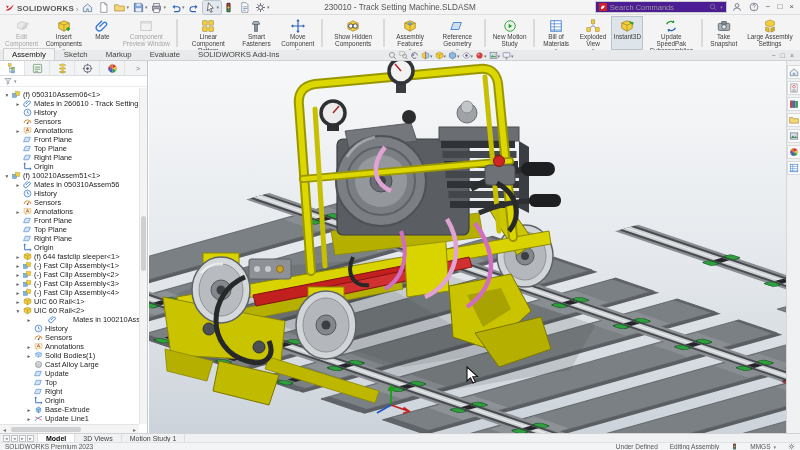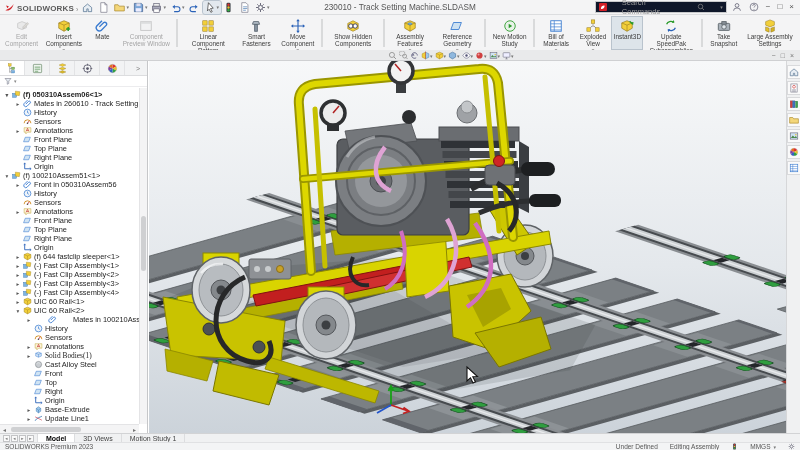--- a/index.html
+++ b/index.html
@@ -12,21 +12,21 @@
   .brand .blogo svg{width:11px;height:11px;display:block}
   .brand-name{font-size:8px;font-weight:bold;color:#5a5a5a;letter-spacing:.2px}
   .brand-caret{font-size:7px;color:#888}
   .qa{display:flex;align-items:center}
   .qa-item{display:flex;align-items:center;height:13px;padding:0 2px;border-radius:2px}
   .qa-item svg{width:11px;height:11px;display:block}
   .qa-item .qcaret{font-size:5px;color:#777;margin-left:1px}
   .qa-item.active{background:#e2e8ee;outline:1px solid #b9c4cf}
   .title-text{position:absolute;left:50%;transform:translateX(-50%);top:2.5px;font-size:8.2px;color:#555;white-space:nowrap}
   .tb-right{margin-left:auto;display:flex;align-items:center;gap:5px}
-  .searchbox{display:flex;align-items:center;gap:15px;background:#0f172a;border:1px solid #c9cacc;height:12px;width:132px;padding:0 3px}
+  .searchbox{display:flex;align-items:center;gap:3px;background:#4c1d95;border:1px solid #c9cacc;height:12px;width:132px;padding:0 3px}
   .searchbox .sbadge svg{width:8px;height:8px;display:block}
   .search-ph{font-size:7.5px;color:#9a9a9a;flex:1}
   .searchbox .smag svg{width:8px;height:8px;display:block}
   .searchbox .scaret{font-size:5px;color:#888}
   .winctl{display:flex;align-items:center;gap:7px;padding-right:2px}
   .winctl .wc{font-size:8px;color:#555;line-height:8px}
   .winctl .wc svg{width:10px;height:10px;display:block}
 
   
   .ribbon{position:absolute;top:15px;left:0;right:0;height:35px;background:#f4f4f5;display:flex;align-items:stretch;padding:1px 2px 0;z-index:25}
@@ -514,20 +514,32 @@
           </g>
         </svg>
       </span>
       <span class="rlabel">Large Assembly Settings</span>
       <span class="rcaret"></span>
     </div>
   </div>
 <div class="ribbon-collapse">^</div>
 
 <div class="cmtabs">
+  <div style="display:flex;align-items:flex-end;height:100%">
+
+      <div class="cmtab active"><span>Assembly</span></div>
+
+      <div class="cmtab"><span>Sketch</span></div>
+
+      <div class="cmtab"><span>Markup</span></div>
+
+      <div class="cmtab"><span>Evaluate</span></div>
+
+      <div class="cmtab"><span>SOLIDWORKS Add-Ins</span></div>
+    </div>
   <div class="hud">
 
       <span class="hud-item">
         <span>
           <svg viewBox="0 0 16 16">
             <circle cx="7" cy="7" r="4.5" fill="none" stroke="#888" stroke-width="1.4"></circle>
             <path d="M10.5 10.5L14 14" stroke="#888" stroke-width="1.6"></path>
           </svg>
         </span>
         <span class="hud-caret"></span>
@@ -698,21 +710,21 @@
     <div class="pfilter">
       <span>
           <svg viewBox="0 0 16 16">
             <path d="M2 3h12l-4.5 5v5l-3 1.5V8z" fill="#e8eef4" stroke="#667"></path>
           </svg>
         </span>
       <span class="fcaret">▾</span>
     </div>
     <div class="tree">
 
-        <div class="trow" style="padding-left: 2px; font-weight: bold;">
+        <div class="trow" style="padding-left: 2px;">
           <span class="tarrow">▾</span>
           <span class="ticon">
             <svg viewBox="0 0 16 16">
               <rect x="1" y="6" width="7" height="7" fill="#7db4e0" stroke="#2f6fae" stroke-width=".7"></rect>
               <path d="M6 2l8 1-1 7-7-1z" fill="#f2cf3a" stroke="#9a7d1c" stroke-width=".7"></path>
             </svg>
           </span>
           <span class="tlabel">(f) 050310Assem06&lt;1&gt;</span>
         </div>
 
@@ -812,21 +824,21 @@
           <span class="tlabel">(f) 100210Assem51&lt;1&gt;</span>
         </div>
 
         <div class="trow" style="padding-left: 13px;">
           <span class="tarrow">▸</span>
           <span class="ticon">
             <svg viewBox="0 0 16 16">
               <path d="M5 9l5-5a2.2 2.2 0 013 3l-6 6a3.6 3.6 0 01-5-5l6-6" fill="none" stroke="#3a7bd0" stroke-width="1.6"></path>
             </svg>
           </span>
-          <span class="tlabel">Front in 050310Assem56</span>
+          <span class="tlabel">Mates in 050310Assem56</span>
         </div>
 
         <div class="trow" style="padding-left: 13px;">
           <span class="tarrow"></span>
           <span class="ticon">
             <svg viewBox="0 0 16 16">
               <circle cx="8" cy="8" r="6" fill="#eef4fa" stroke="#3a7bd0" stroke-width="1.3"></circle>
               <path d="M8 4.5V8l2.5 1.5" stroke="#3a7bd0" stroke-width="1.3" fill="none"></path>
             </svg>
           </span>
@@ -1011,50 +1023,50 @@
           <span class="tarrow">▸</span>
           <span class="ticon">
             <svg viewBox="0 0 16 16">
               <path d="M2 3h12v8H8l-3 3v-3H2z" fill="#fdf6d8" stroke="#b89a2a" stroke-width=".8"></path>
               <path d="M5.5 9.5L8 4l2.5 5.5M6.5 8h3" stroke="#c03030" fill="none" stroke-width="1.1"></path>
             </svg>
           </span>
           <span class="tlabel">Annotations</span>
         </div>
 
-        <div class="trow" style="padding-left: 24px; font-family: Liberation Serif, serif;">
+        <div class="trow" style="padding-left: 24px;">
           <span class="tarrow">▸</span>
           <span class="ticon">
             <svg viewBox="0 0 16 16">
               <path d="M8 2l5 2v5l-5 2-5-2V4z" fill="#cfe2f4" stroke="#3a7bd0" stroke-width=".8"></path>
               <path d="M3 4l5 2 5-2M8 6v5" stroke="#3a7bd0" fill="none" stroke-width=".8"></path>
             </svg>
           </span>
           <span class="tlabel">Solid Bodies(1)</span>
         </div>
 
         <div class="trow" style="padding-left: 24px;">
           <span class="tarrow"></span>
           <span class="ticon">
             <svg viewBox="0 0 16 16">
               <circle cx="8" cy="8" r="5.5" fill="#c9cdd1" stroke="#7a7f84"></circle>
               <path d="M4.5 6a5 3.5 0 017 0" stroke="#eef0f2" fill="none"></path>
             </svg>
           </span>
-          <span class="tlabel">Cast Alloy Steel</span>
+          <span class="tlabel">Cast Alloy Large</span>
         </div>
 
         <div class="trow" style="padding-left: 24px;">
           <span class="tarrow"></span>
           <span class="ticon">
             <svg viewBox="0 0 16 16">
               <path d="M4 4h9l-3 8H1z" fill="#bcd8f0" fill-opacity=".7" stroke="#3a7bd0" stroke-width="1"></path>
             </svg>
           </span>
-          <span class="tlabel">Front</span>
+          <span class="tlabel">Update</span>
         </div>
 
         <div class="trow" style="padding-left: 24px;">
           <span class="tarrow"></span>
           <span class="ticon">
             <svg viewBox="0 0 16 16">
               <path d="M4 4h9l-3 8H1z" fill="#bcd8f0" fill-opacity=".7" stroke="#3a7bd0" stroke-width="1"></path>
             </svg>
           </span>
           <span class="tlabel">Top</span>

